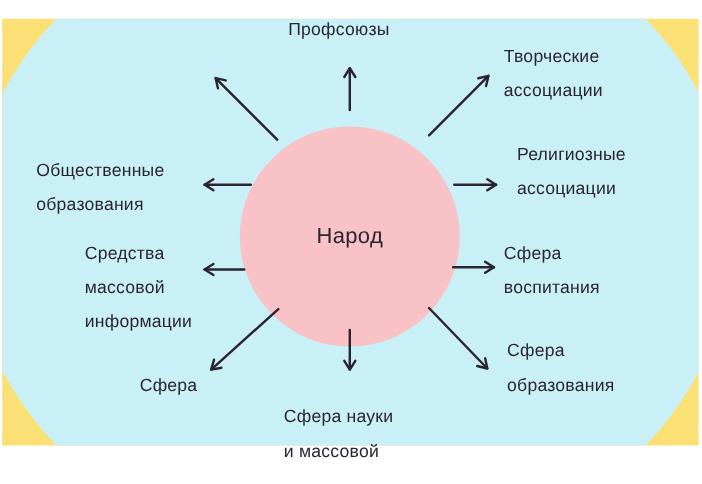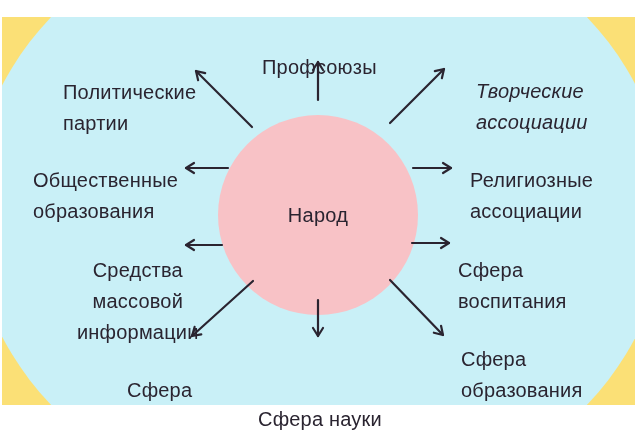--- a/index.html
+++ b/index.html
@@ -43,33 +43,32 @@
   }
   .arrows {
     position: absolute;
     left: 0; top: 0;
     width: 638px; height: 440px;
     color: var(--ink, #2a2430);
     pointer-events: none;
   }
   .node-label {
     position: absolute;
-    font-size: 20px;
+    font-size: 16px;
     line-height: 31px;
     font-weight: 500;
     letter-spacing: 0.2px;
     white-space: pre-line;
-    margin-top: 40px;
   }
   .lbl-trade-unions          { left: 262px; top: 12px;  }
   .lbl-political-parties     { left: 63px;  top: 37px;  }
-  .lbl-creative-associations { left: 476px; top: 36px; font-style: italic;  }
-  .lbl-public-formations     { left: 33px;  top: 125px; }
+  .lbl-creative-associations { left: 458px; top: 36px;  }
+  .lbl-public-formations     { left: 33px;  top: 140px; }
   .lbl-religious-associations{ left: 470px; top: 125px; }
-  .lbl-mass-media            { left: 77px;  top: 215px; text-align: center; }
+  .lbl-mass-media            { left: 77px;  top: 215px; }
   .lbl-upbringing-sphere     { left: 458px; top: 215px; }
   .lbl-family                { left: 127px; top: 335px; }
   .lbl-education-sphere      { left: 461px; top: 304px; }
   .lbl-science-culture       { left: 258px; top: 364px; }
 </style>
 </head>
 <body>
 
 <div class="canvas">
 
@@ -92,22 +91,20 @@
     <path d="M228,168 L186,168" marker-end="url(#arrow-head)"></path>
     <path d="M413,168 L451,168" marker-end="url(#arrow-head)"></path>
     <path d="M222,245 L186,245" marker-end="url(#arrow-head)"></path>
     <path d="M412,243 L449,243" marker-end="url(#arrow-head)"></path>
     <path d="M253,281 L192,336" marker-end="url(#arrow-head)"></path>
     <path d="M390,280 L443,335" marker-end="url(#arrow-head)"></path>
     <path d="M318,300 L318,336" marker-end="url(#arrow-head)"></path>
   </svg>
 
   <div class="node-label lbl-trade-unions">Профсоюзы</div>
-  <div class="node-label lbl-political-parties">Политические
-партии</div>
   <div class="node-label lbl-creative-associations">Творческие
 ассоциации</div>
   <div class="node-label lbl-public-formations">Общественные
 образования</div>
   <div class="node-label lbl-religious-associations">Религиозные
 ассоциации</div>
   <div class="node-label lbl-mass-media">Средства
 массовой
 информации</div>
   <div class="node-label lbl-upbringing-sphere">Сфера

